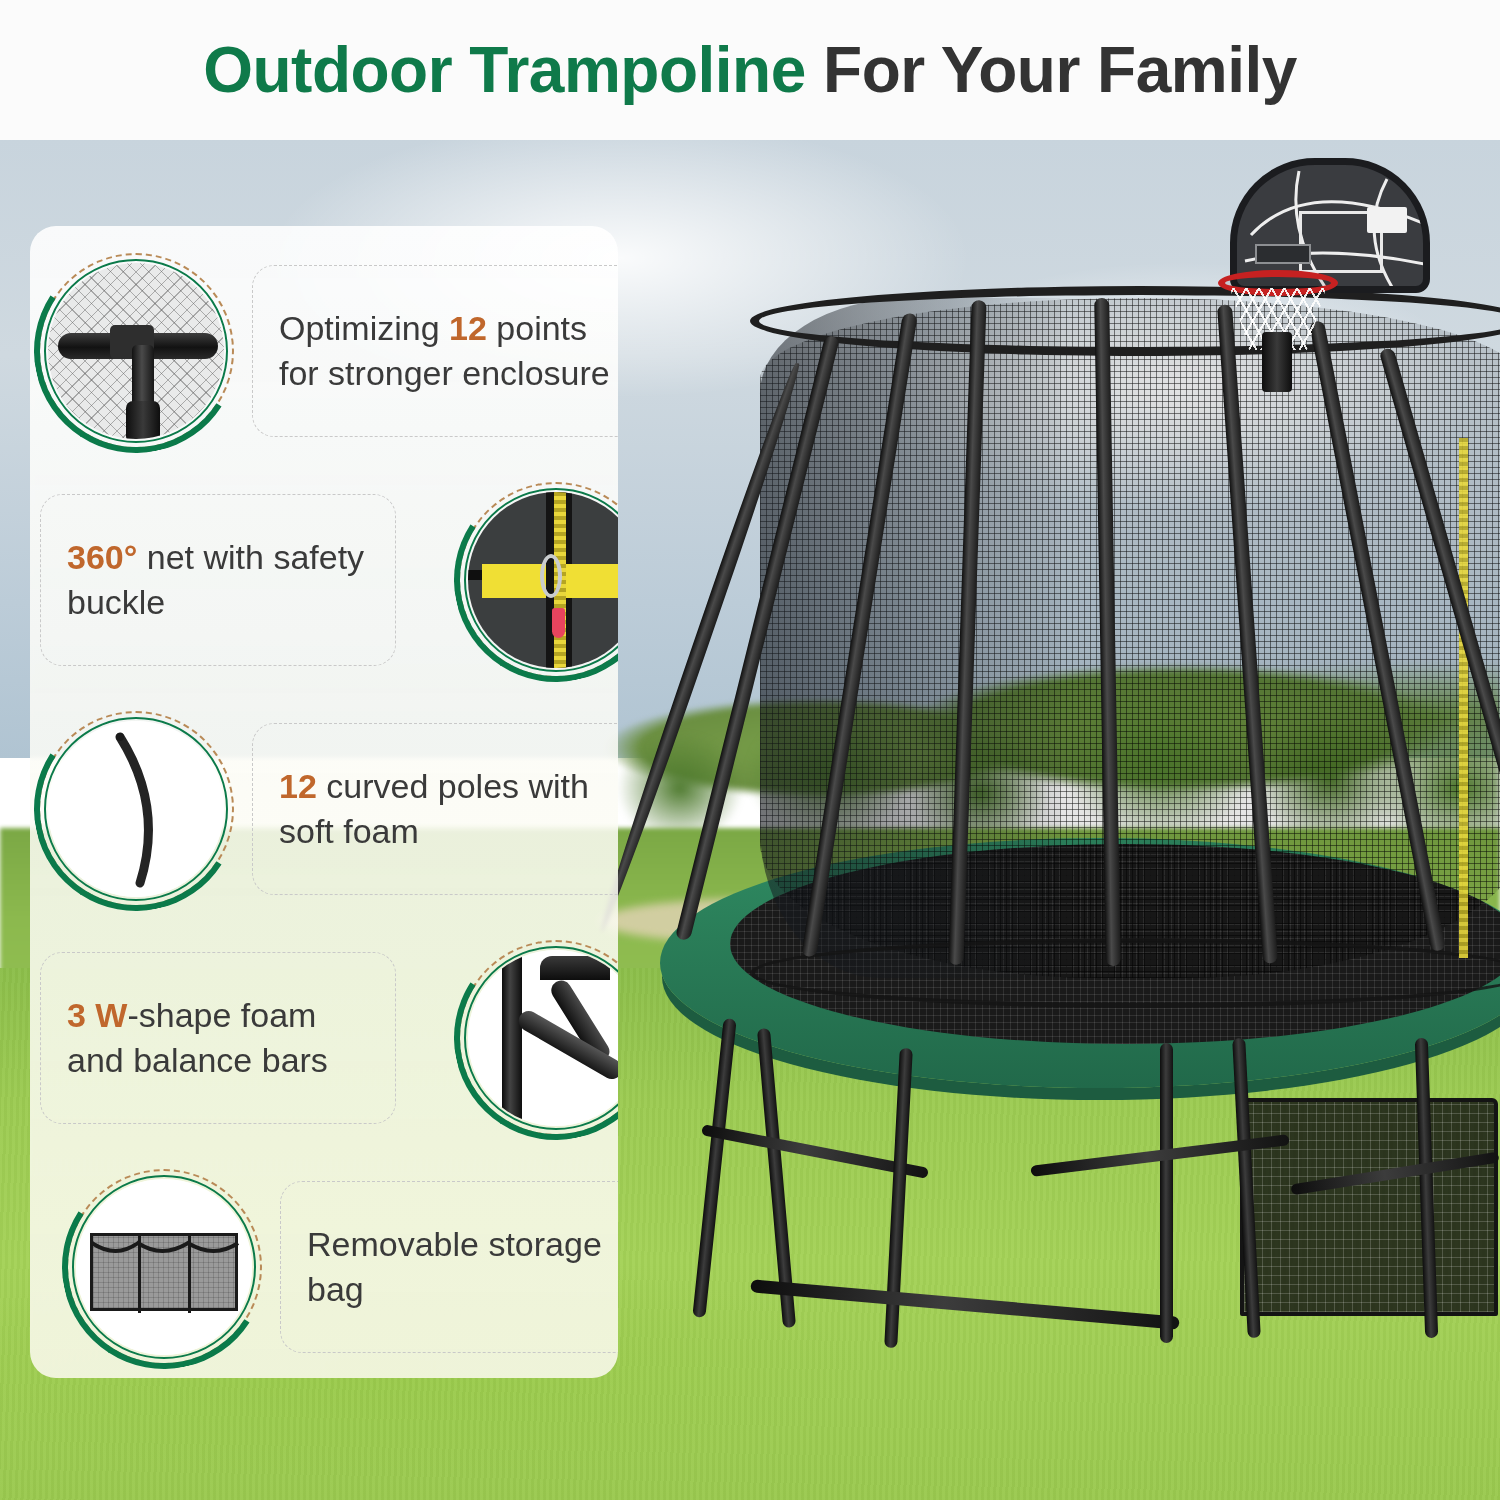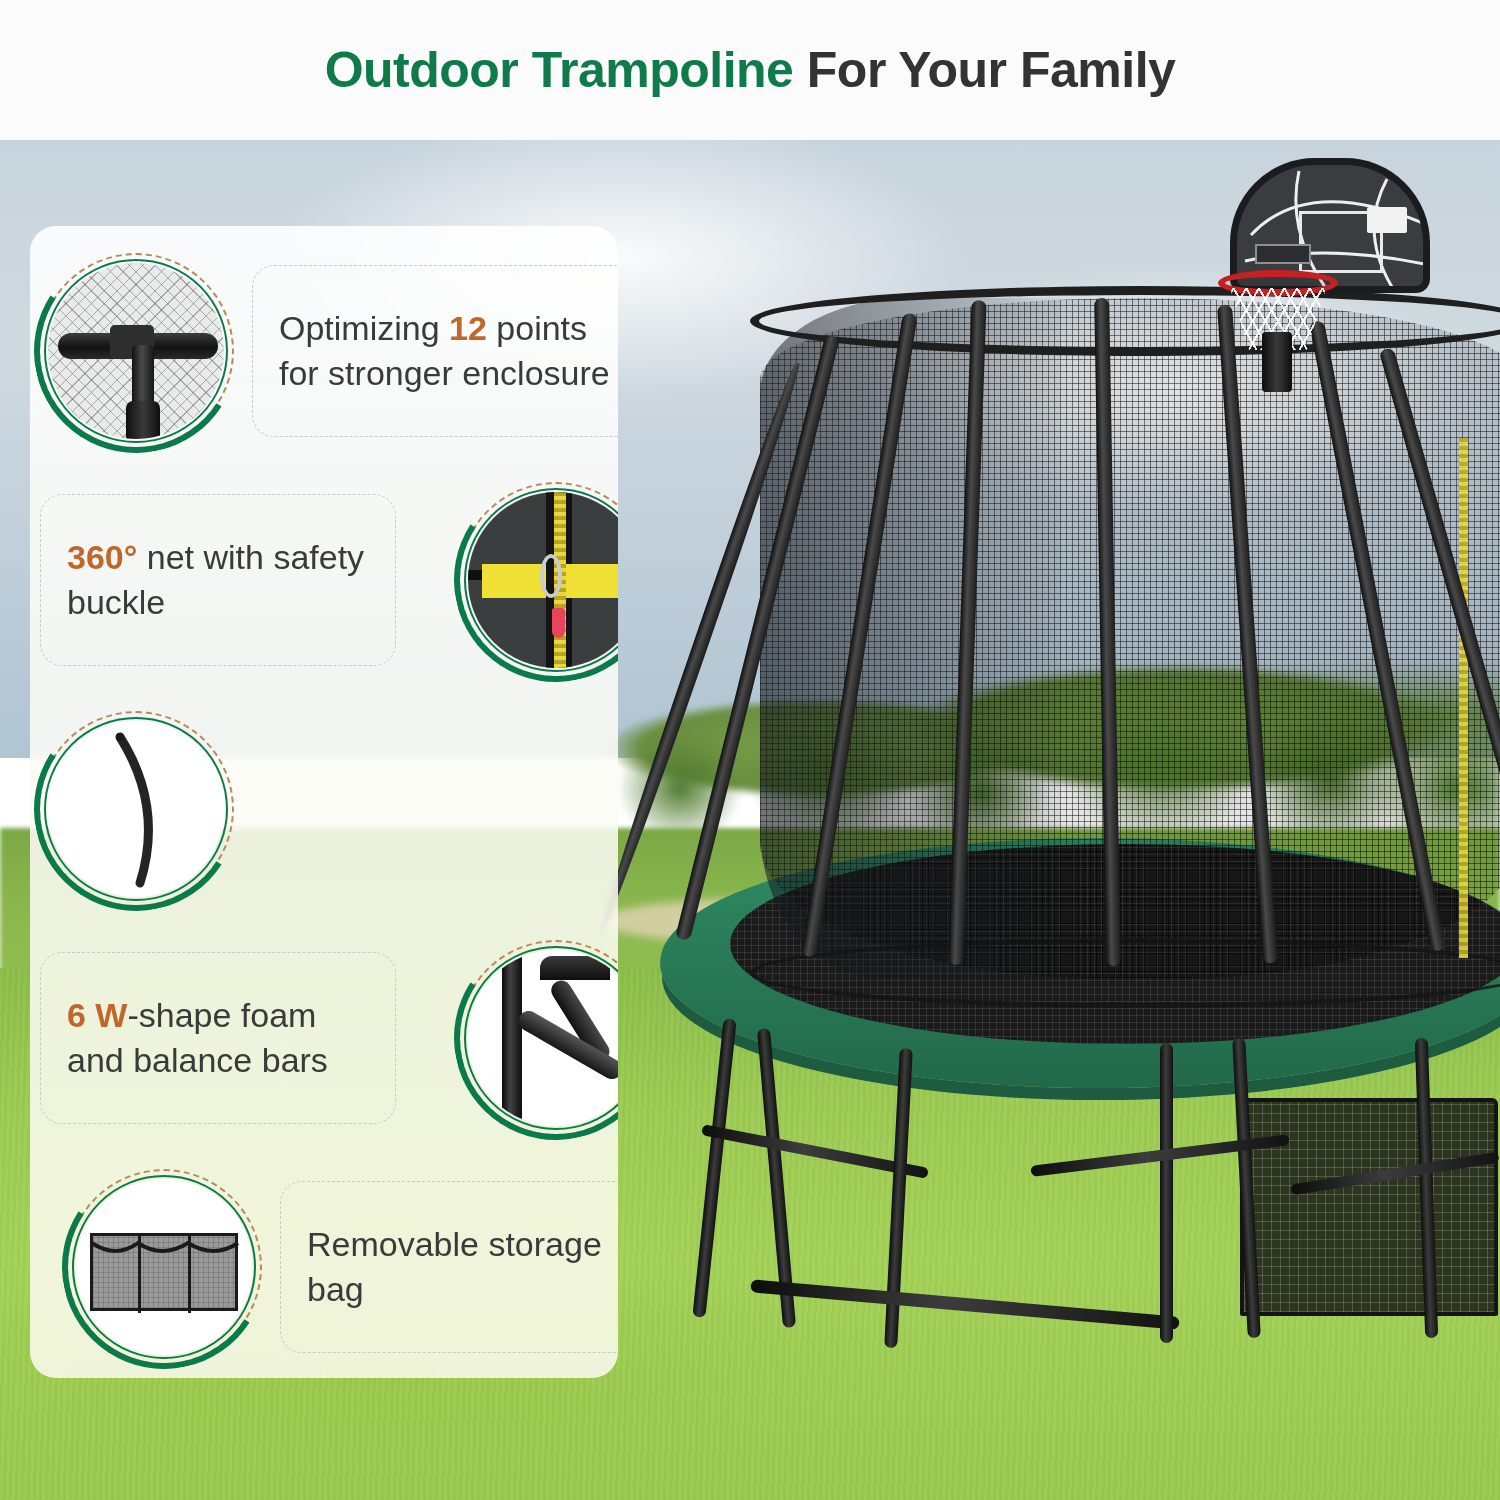--- a/index.html
+++ b/index.html
@@ -24,21 +24,21 @@
     left: 0; top: 0;
     width: 1500px;
     height: 140px;
     background: #fbfbfb;
     display: flex;
     align-items: center;
     justify-content: center;
     z-index: 40;
   }
   .header-title {
-    font-size: 50px;
+    font-size: 64px;
     font-weight: bold;
     letter-spacing: -0.5px;
     white-space: nowrap;
     font-family: "Liberation Sans", sans-serif;
   }
   .title-green { color: #0f7a4a; }
   .title-dark  { color: #333333; }
 
   
   .photo {
@@ -612,38 +612,41 @@
         <div class="circle-ring"></div>
         <div class="circle-img">
           <div class="art-pole">
             <svg width="176" height="176" viewBox="0 0 176 176">
               <path d="M72 16 Q116 86 92 162" stroke="#242424" stroke-width="9" fill="none" stroke-linecap="round"></path>
               <circle cx="72" cy="16" r="4" fill="#1a1a1a"></circle>
             </svg>
           </div>
         </div>
       </div>
+      <div class="text-card">
+        <div class="ftext"><span></span><span class="accent">12</span><span> curved poles with soft foam</span></div>
+      </div>
     </div>
 
     <div class="feature r3 reverse">
       <div class="circle-wrap">
         <div class="circle-dash"></div>
         <div class="circle-arc"></div>
         <div class="circle-ring"></div>
         <div class="circle-img">
           <div class="art-legs">
             <div class="post"></div>
             <div class="hook"></div>
             <div class="arm2"></div>
             <div class="arm"></div>
           </div>
         </div>
       </div>
       <div class="text-card">
-        <div class="ftext"><span></span><span class="accent">6 W</span><span>-shape foam and balance bars</span></div>
+        <div class="ftext"><span></span><span class="accent">3 W</span><span>-shape foam and balance bars</span></div>
       </div>
     </div>
 
     <div class="feature r4">
       <div class="circle-wrap">
         <div class="circle-dash"></div>
         <div class="circle-arc"></div>
         <div class="circle-ring"></div>
         <div class="circle-img">
           <div class="art-bag">

